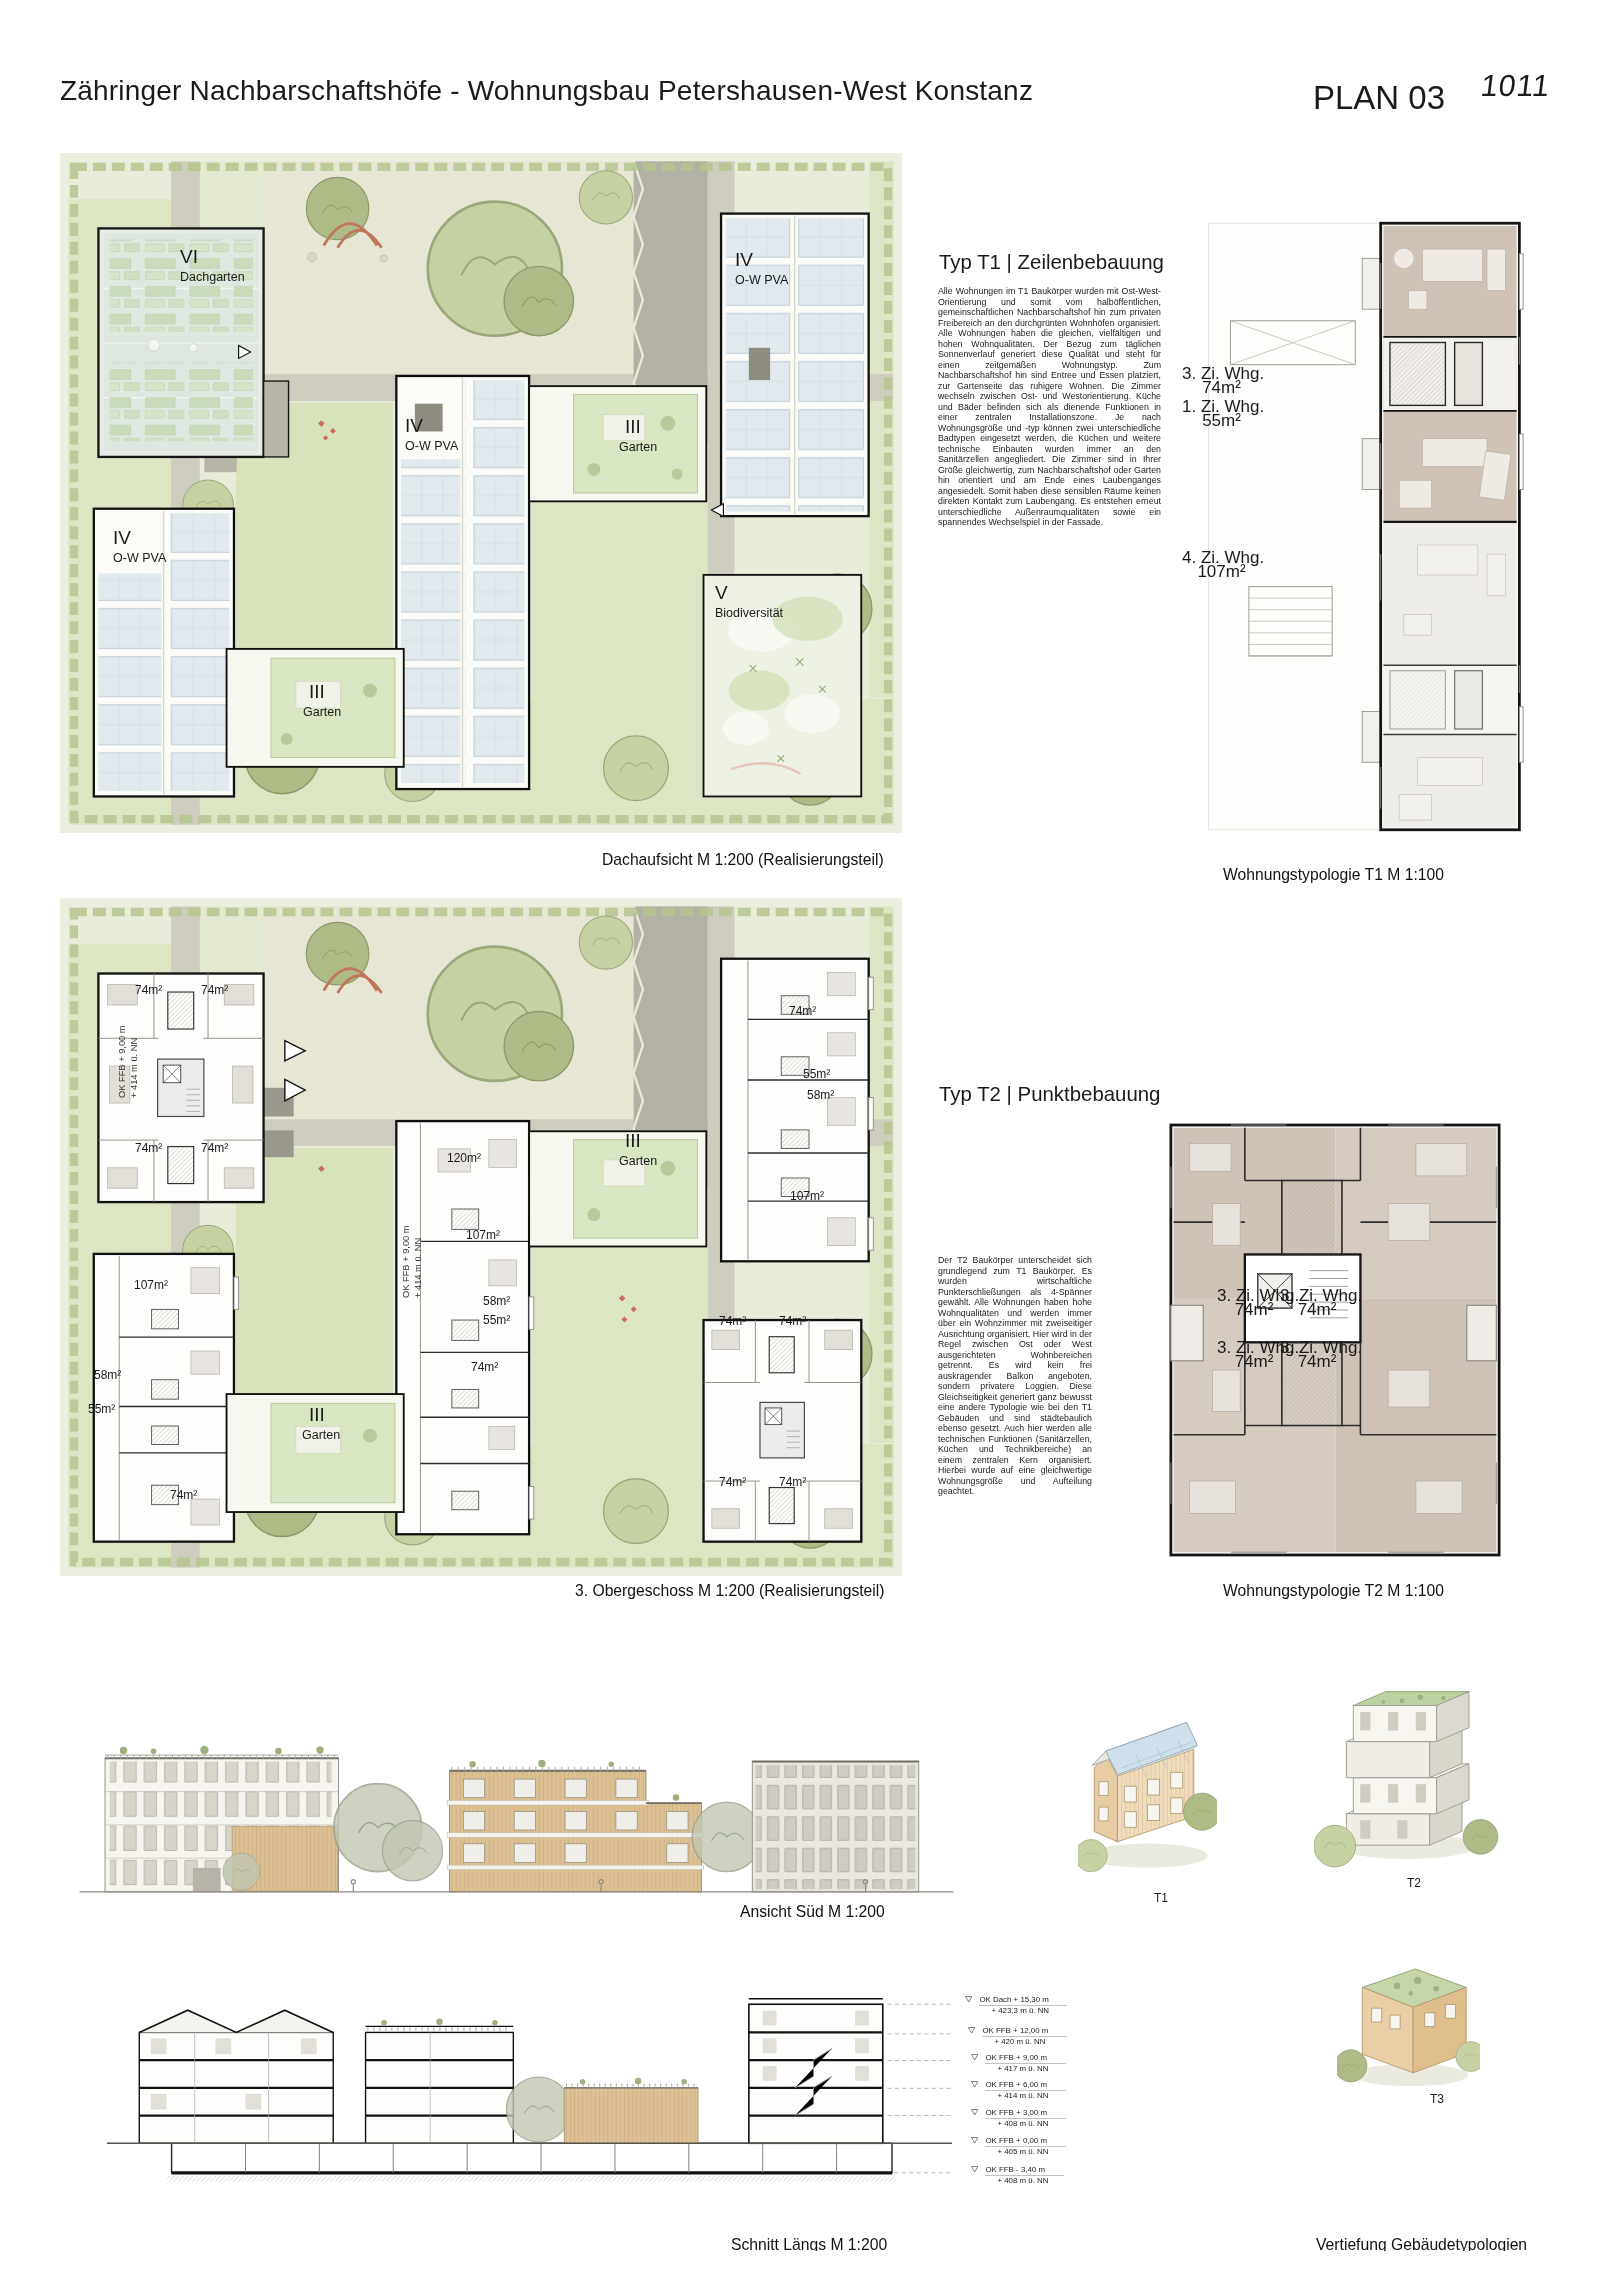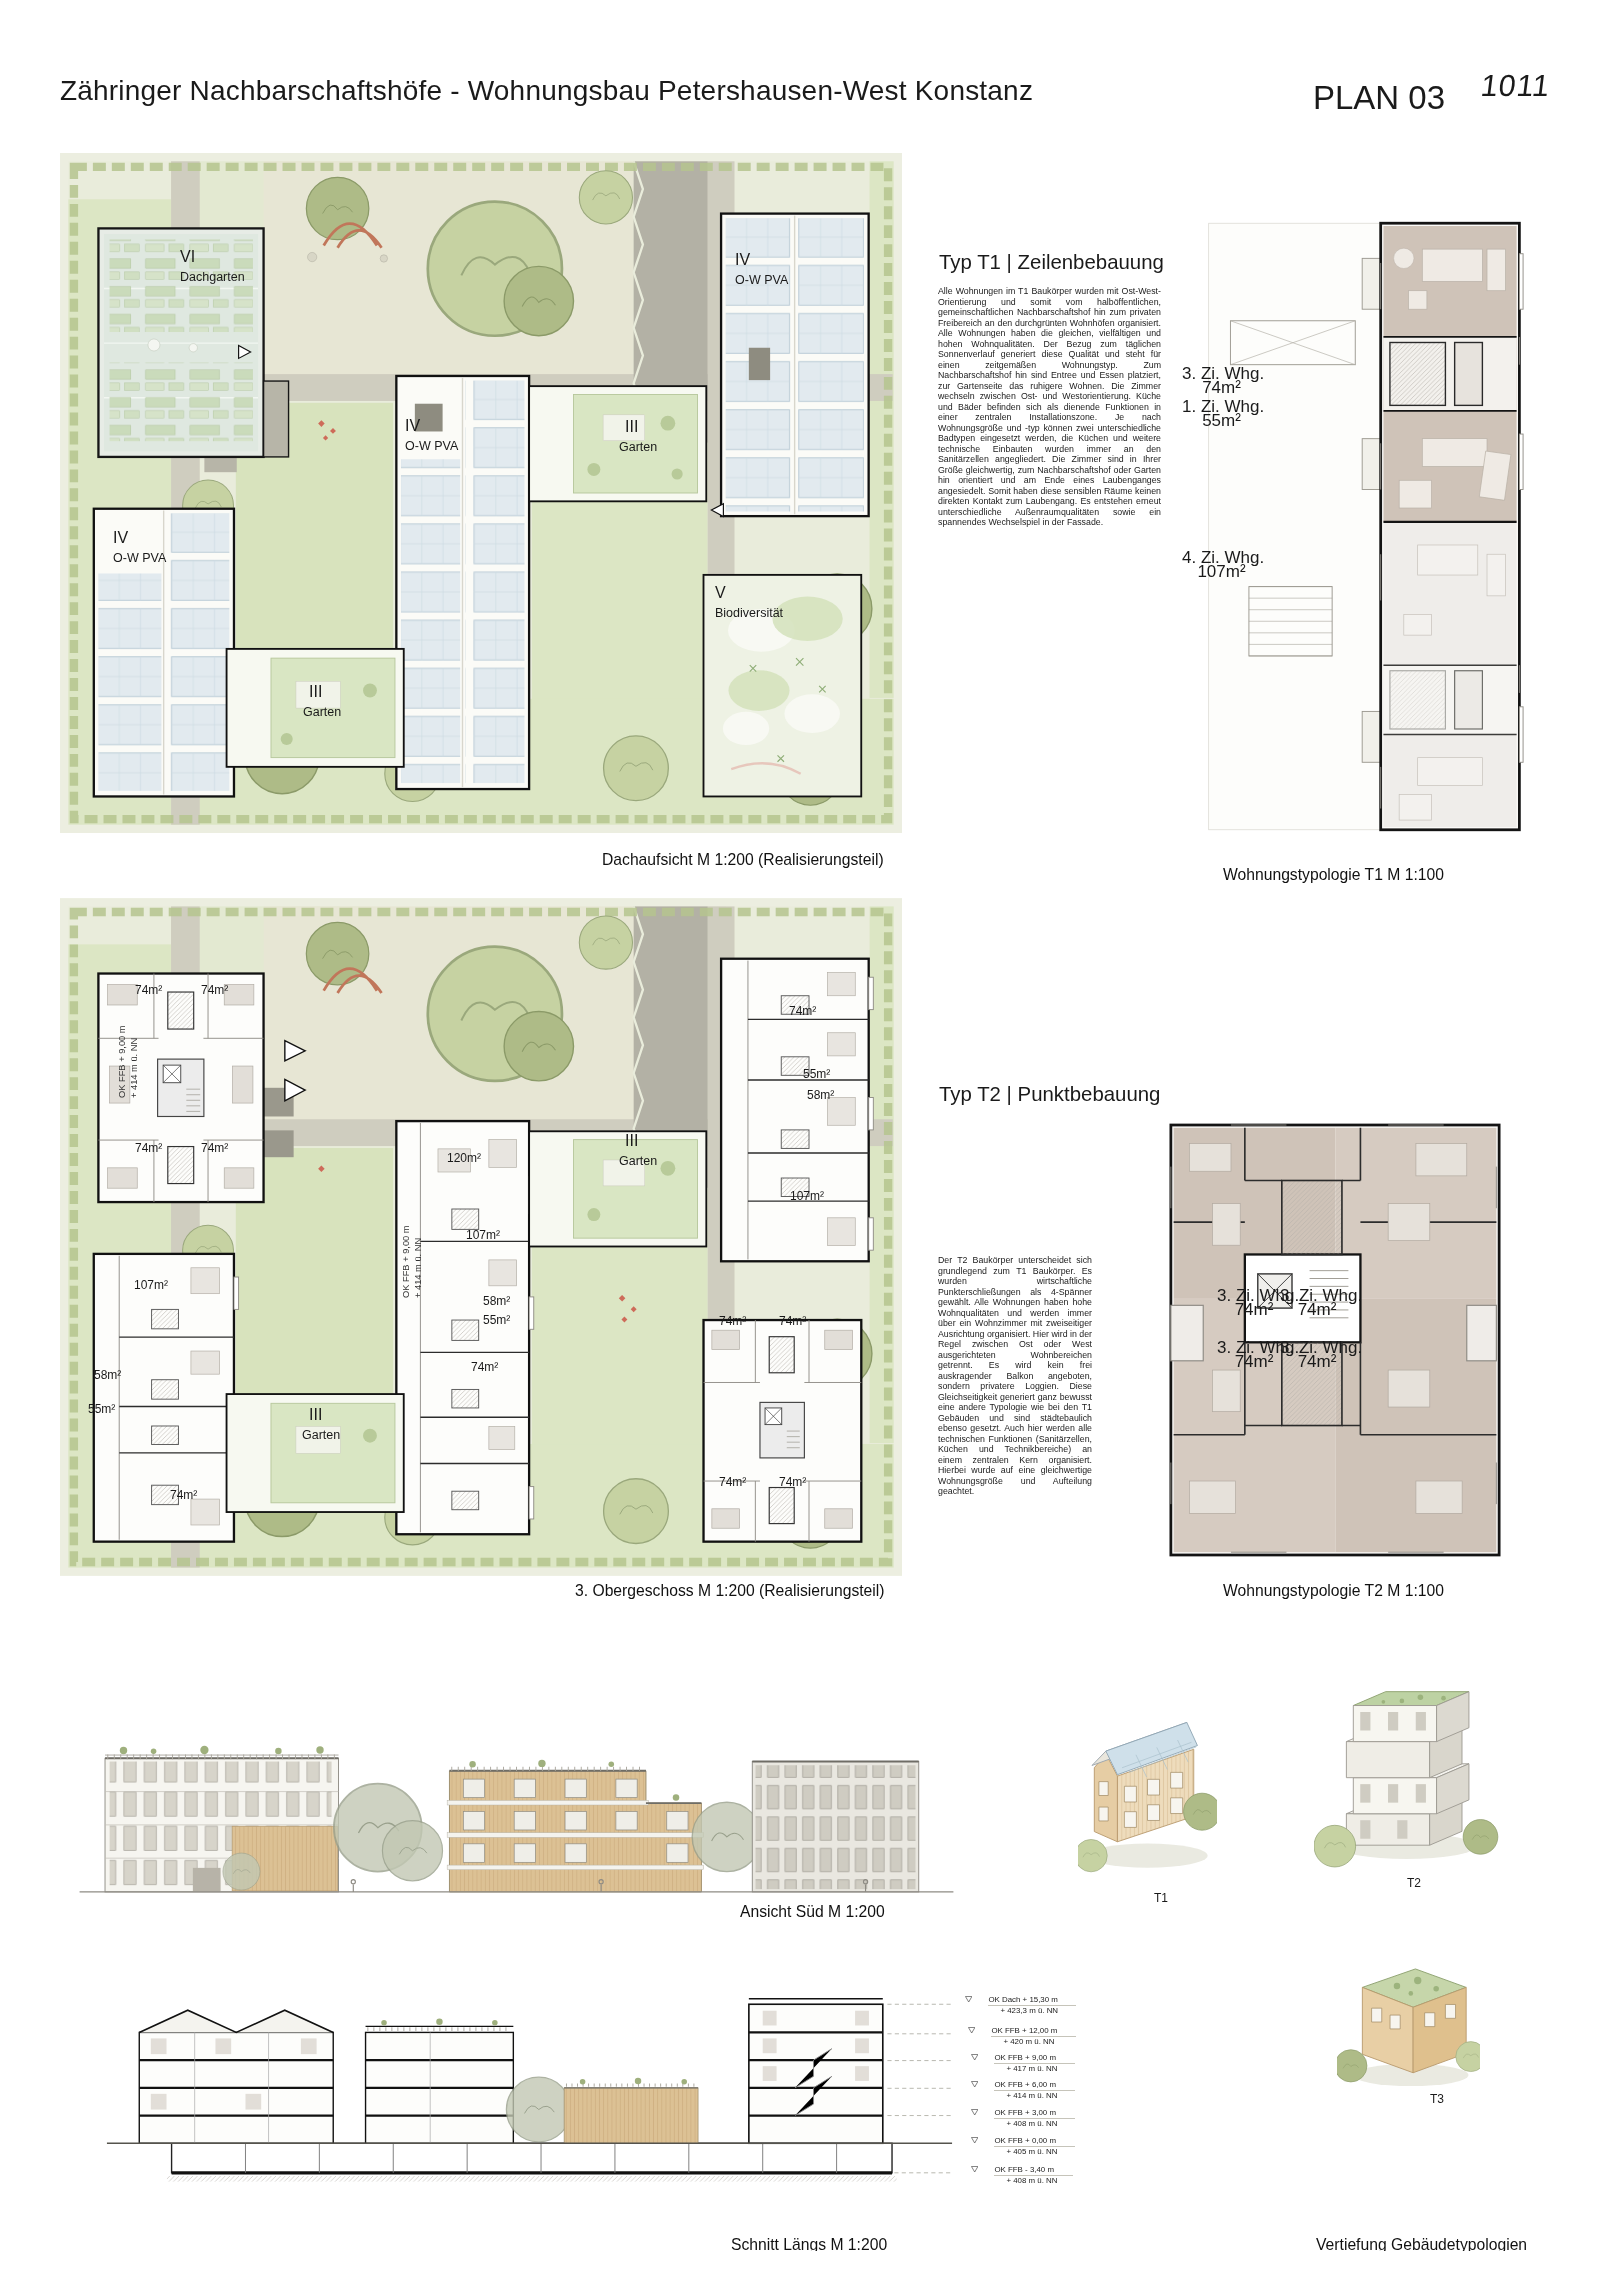--- a/index.html
+++ b/index.html
@@ -3,28 +3,28 @@
 <meta charset="utf-8">
 <style>
   html,body{margin:0;padding:0;background:#ffffff;}
   body{font-family:"Liberation Sans",sans-serif;color:#1a1a1a;}
   #board{position:relative;width:1623px;height:2251px;background:#ffffff;overflow:hidden;}
   .abs{position:absolute;}
   .title{font-size:28px;letter-spacing:0.2px;}
   .planlabel{font-size:33px;}
   .entry{font-size:30.5px;transform:skewX(-7deg);letter-spacing:0.9px;}
   .cap{font-size:15.7px;color:#111;white-space:nowrap;}
-  .num{font-size:16px;line-height:21px;}
+  .num{font-size:19px;line-height:21px;}
   .bname{font-size:12.5px;line-height:14px;}
   .area{font-size:12px;white-space:nowrap;}
   .heading{font-size:20.4px;white-space:nowrap;}
   .body-text{font-size:8.8px;line-height:10.5px;text-align:justify;}
   .unit-label{font-size:17px;line-height:14.3px;text-align:center;white-space:nowrap;margin-top:32px;}
   .unit-label span{display:block;}
-  .lvl{display:flex;align-items:flex-start;gap:16px;font-size:7.9px;line-height:9.7px;white-space:nowrap;color:#222;}
+  .lvl{display:flex;align-items:flex-start;gap:7px;font-size:7.9px;line-height:9.7px;white-space:nowrap;color:#222;}
   .lvl .tri{margin-top:0.9px;}
   .lvl .l1{border-bottom:0.5px solid #c6c4ba;padding-right:18.5px;}
   .lvl .l2{padding-left:12px;}
   .rot{transform:rotate(-90deg);transform-origin:0 0;font-size:9.3px;line-height:11.6px;white-space:nowrap;color:#333;}
   .axlabel{font-size:12px;}
   svg{display:block;}
 </style>
 </head>
 <body>
 

